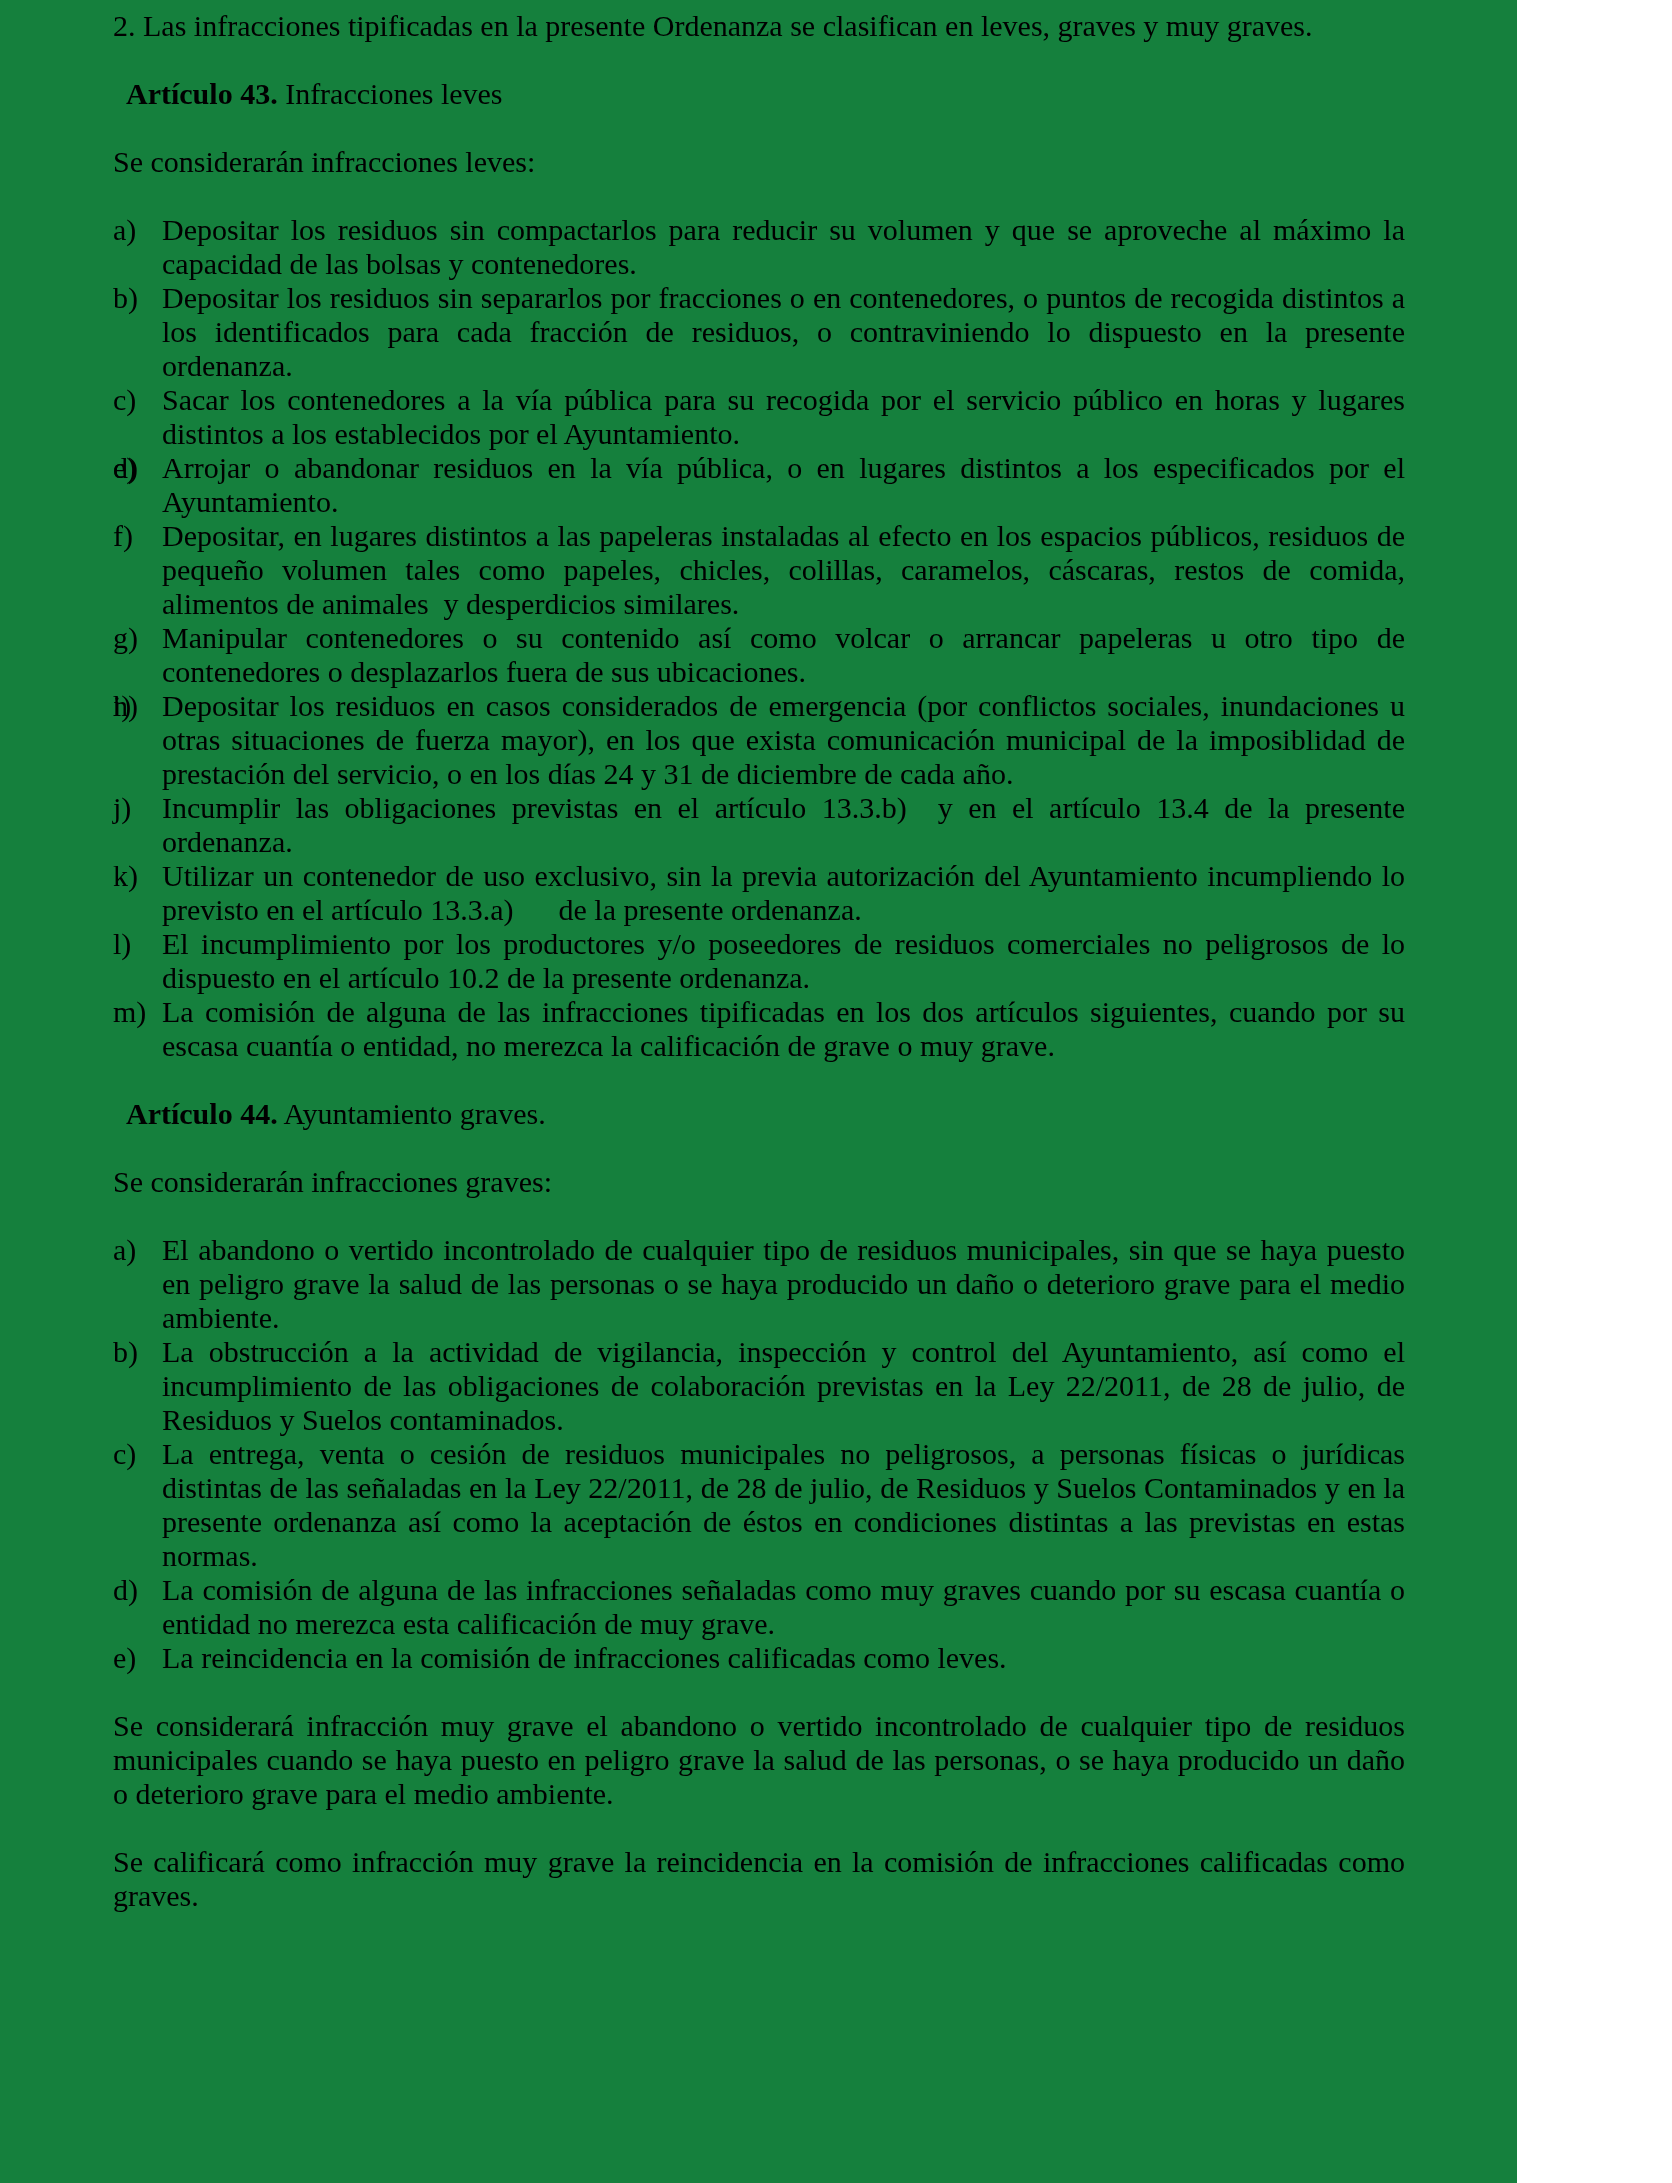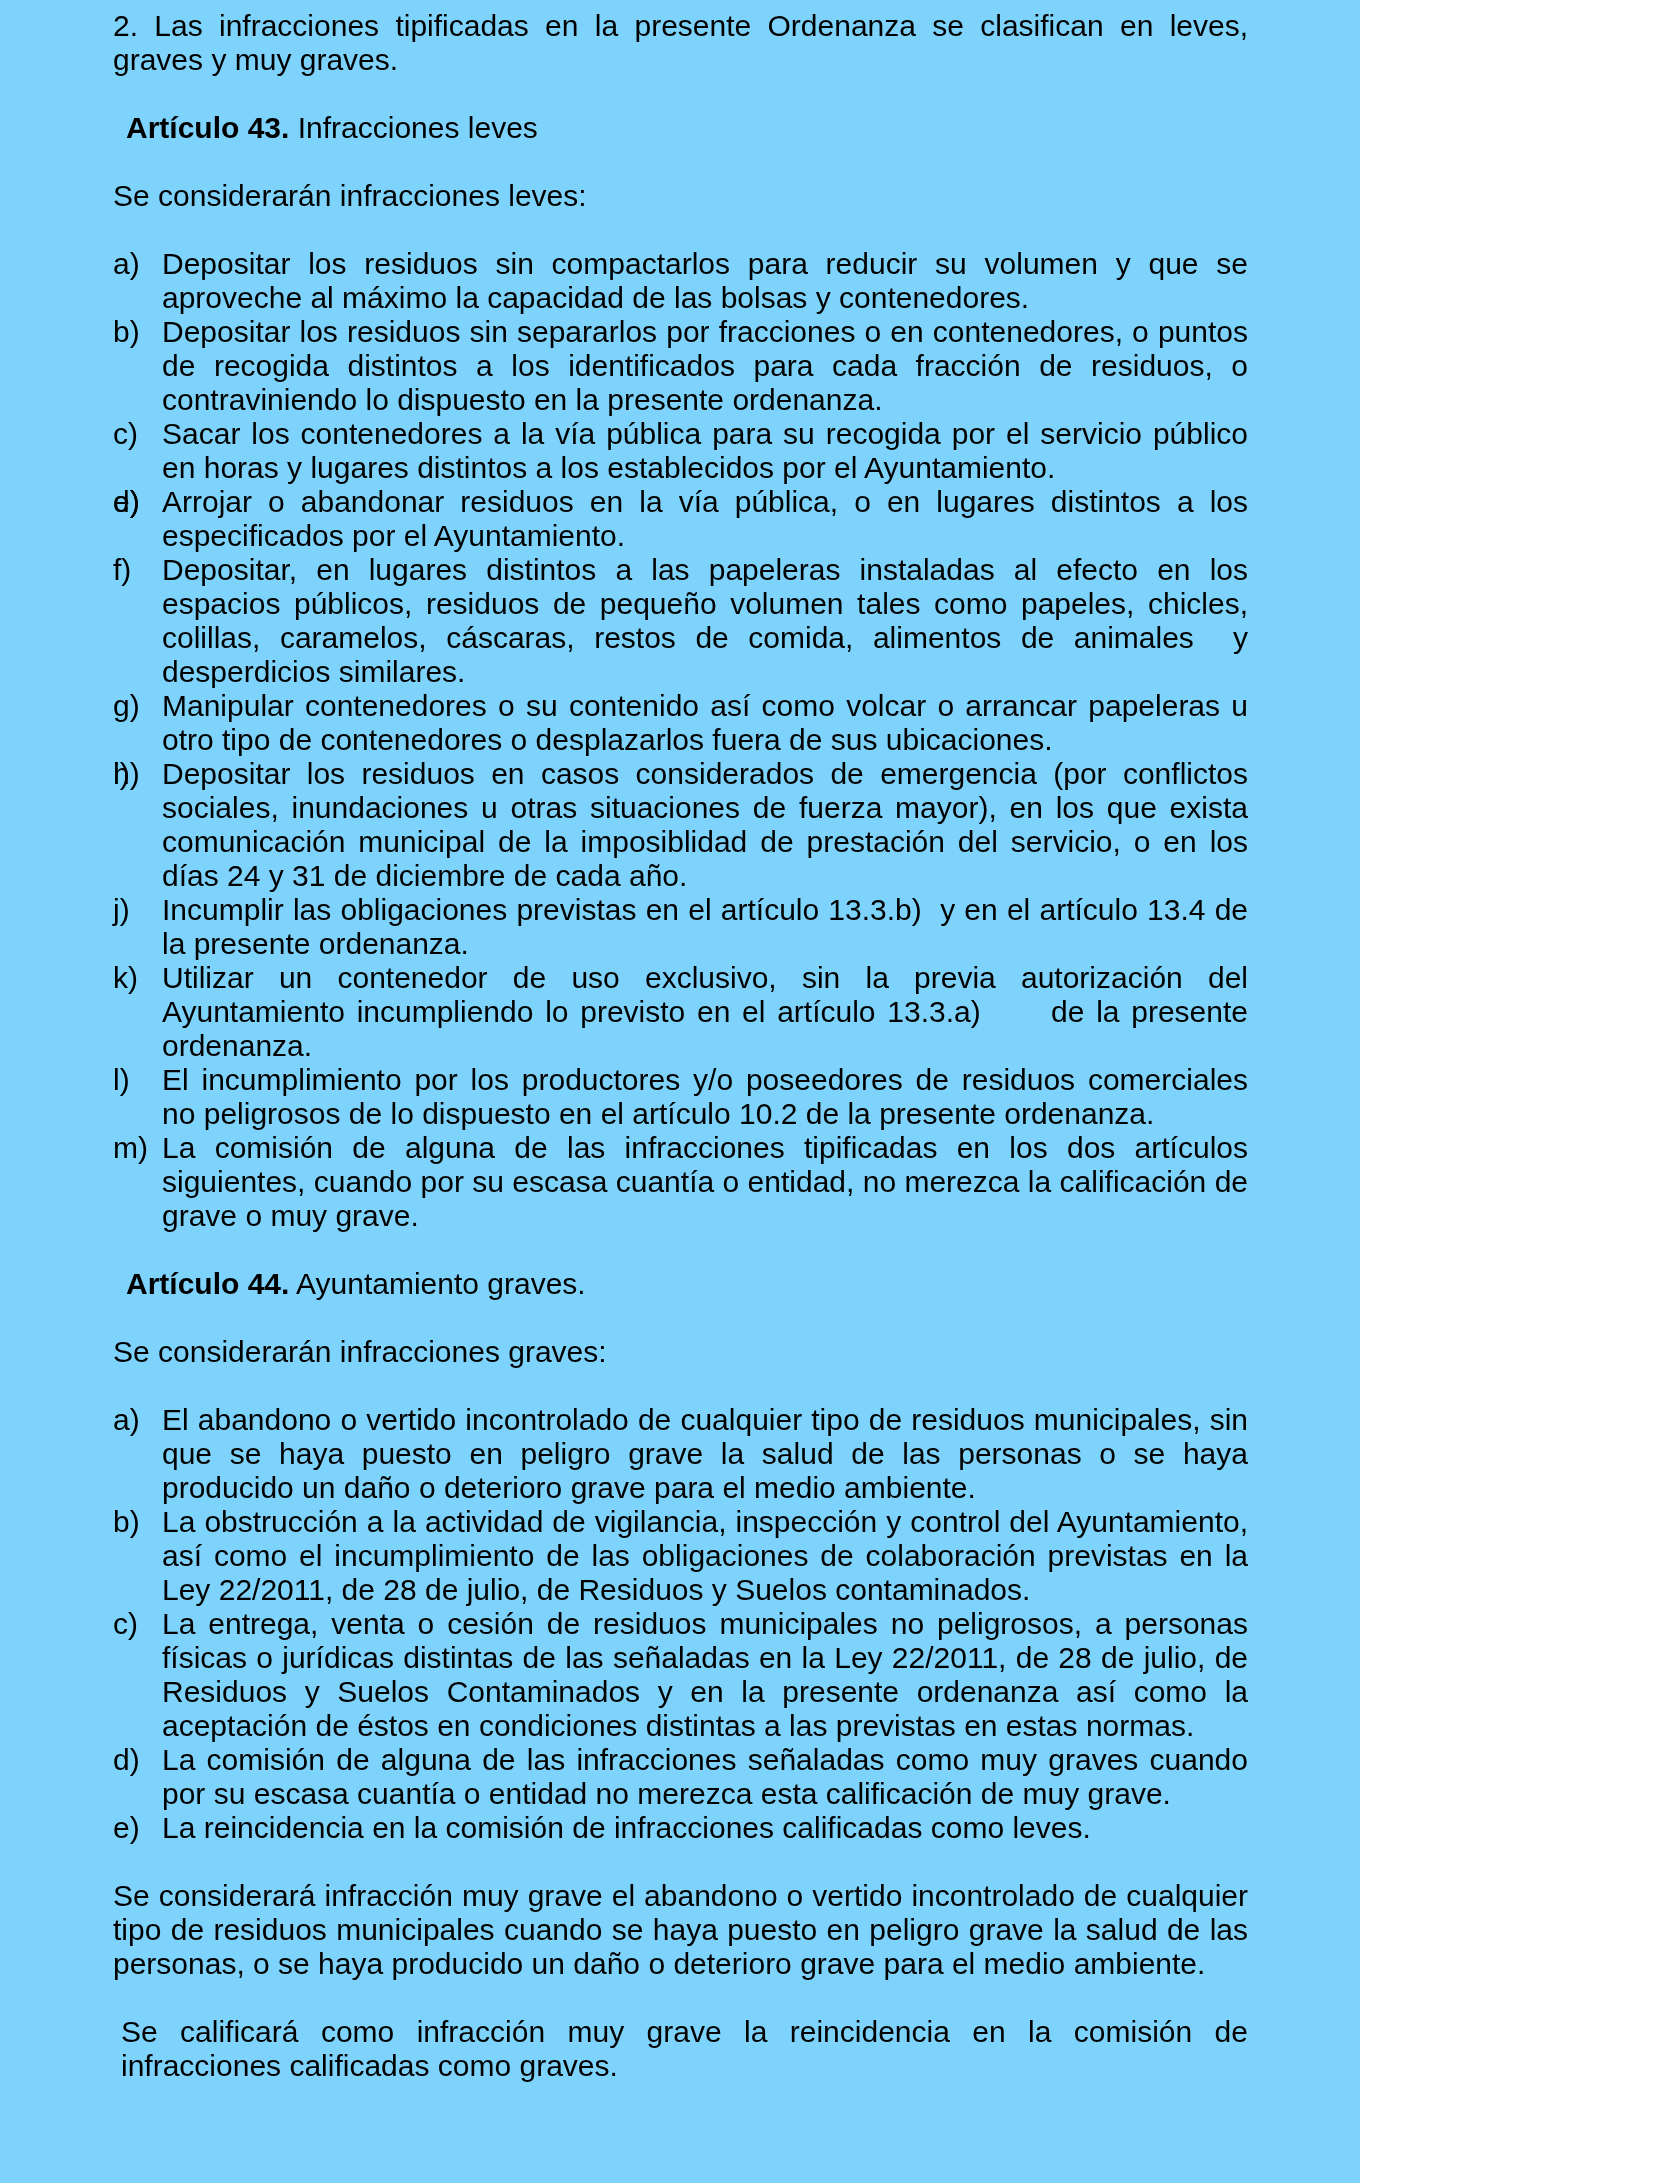--- a/index.html
+++ b/index.html
@@ -1,26 +1,26 @@
 <!DOCTYPE html>
 <html style="font-size:12px"><head>
 <meta charset="utf-8">
 <style>
   html, body {
     margin: 0;
     padding: 0;
     background: #ffffff;
   }
   .page {
-    width: 1360px;
+    width: 1517px;
     min-height: 2183px;
     box-sizing: border-box;
-    background: #7dd3fc;
+    background: #15803d;
     color: #000000;
-    font-family: Liberation Sans, sans-serif;
+    font-family: Liberation Serif, serif;
     font-size: 30px;
     line-height: 34px;
     padding: 9px 112px 46px 113px;
   }
   .para {
     margin: 0 0 34px 0;
     text-align: justify;
   }
   .article-heading {
     margin: 0 0 34px 13px;
@@ -41,21 +41,20 @@
     text-align: justify;
   }
   .letter-list .marker {
     position: absolute;
     left: 0;
     top: 0;
     text-align: left;
   }
   .closing .para:last-child {
     margin-bottom: 0;
-    margin-left: 8px;
   }
 </style>
 </head>
 <body>
 
 <div class="page">
 
   <p class="para">2. Las infracciones tipificadas en la presente Ordenanza se clasifican en leves, graves y muy graves.</p>
 
   <p class="para article-heading"><span class="art-num">Artículo 43.</span><span> Infracciones leves</span></p>

